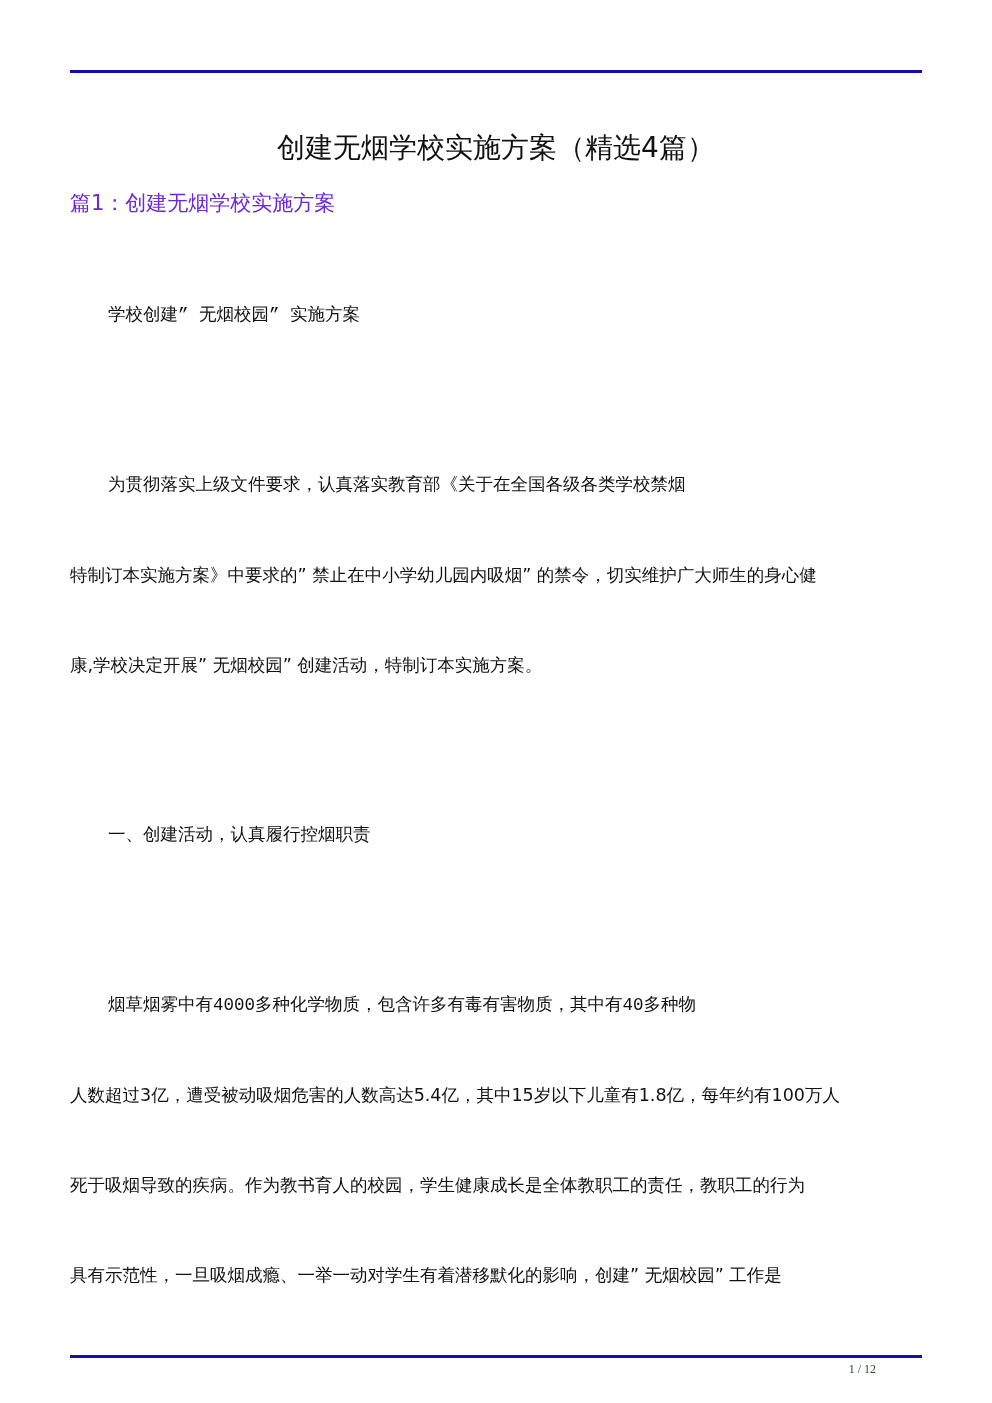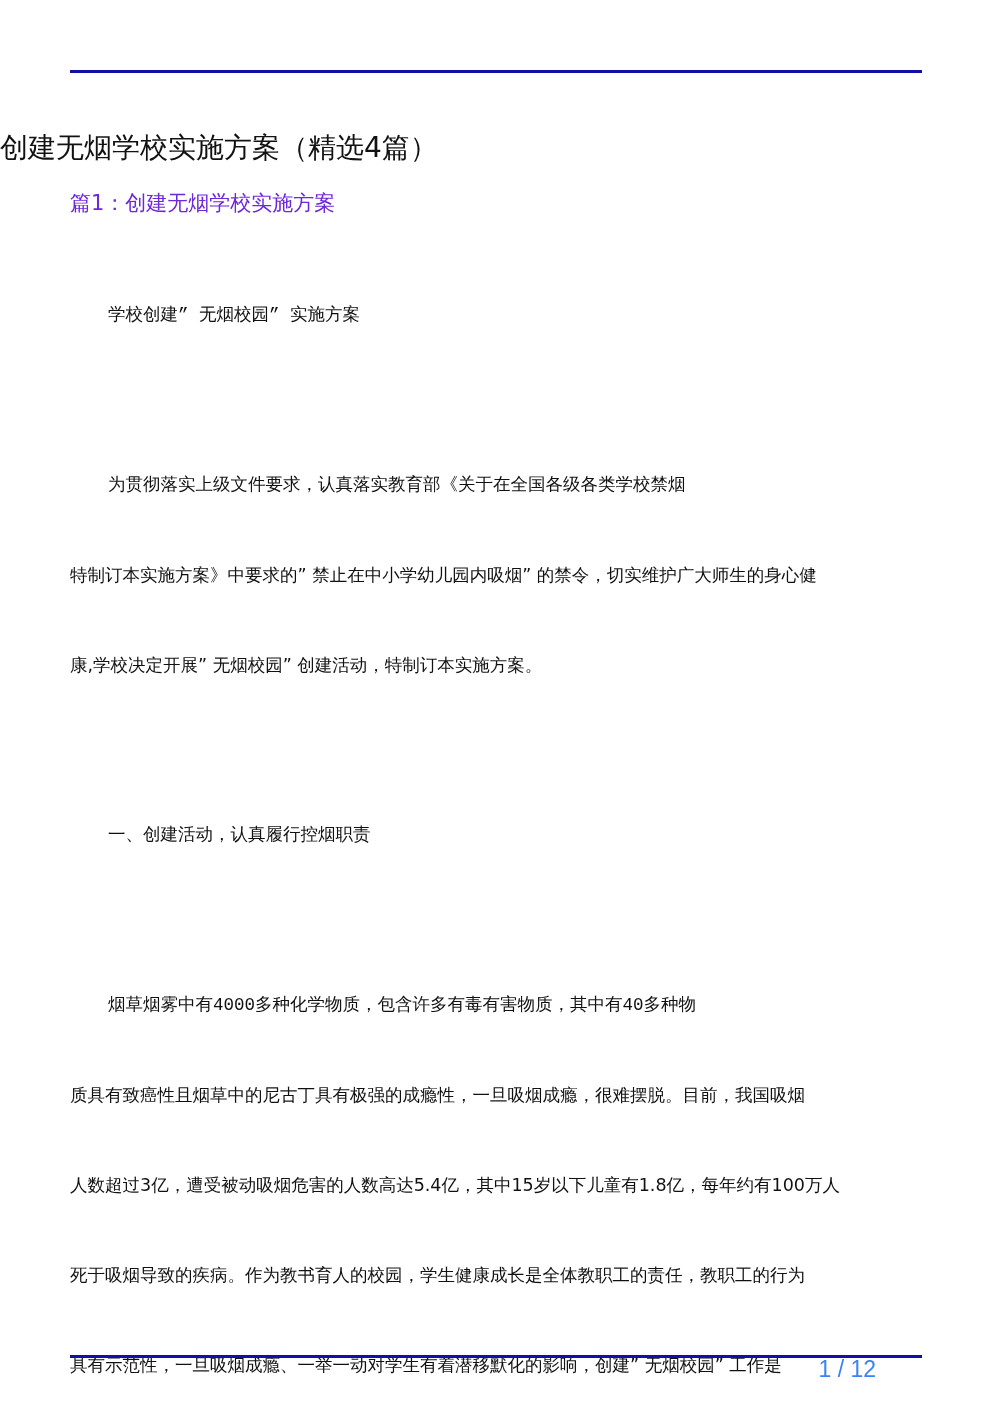--- a/index.html
+++ b/index.html
@@ -23,20 +23,21 @@
       background: #1010a8;
     }
     .rule.top { top: 70px; }
     .rule.bottom { top: 1355px; }
 
     .doc-title {
       position: absolute;
       top: 126px;
       left: 0;
       width: 992px;
+      text-align: center;
       font-size: 28px;
       line-height: 44px;
       color: #111111;
       letter-spacing: 0px;
     }
     .section-title {
       position: absolute;
       top: 187px;
       left: 70px;
       font-size: 21px;
@@ -60,24 +61,24 @@
       white-space: nowrap;
     }
     .para .line.indent {
       padding-left: 38px;
       font-family: Liberation Mono, monospace;
     }
     .page-number {
       position: absolute;
       top: 1358px;
       right: 116px;
-      font-family: Liberation Sans, sans-serif;
-      font-size: 23px;
+      font-family: Liberation Serif, serif;
+      font-size: 12px;
       line-height: 22px;
-      color: #3b82f6;
+      color: #14532d;
     }
   </style>
 </head>
 <body>
 
 <div class="rule top"></div>
 
 <div class="doc-title">创建无烟学校实施方案（精选4篇）</div>
 
 <div class="section-title">篇1：创建无烟学校实施方案</div>
@@ -89,21 +90,20 @@
   <p class="para">
     <span class="line indent">为贯彻落实上级文件要求，认真落实教育部《关于在全国各级各类学校禁烟</span>
     <span class="line">特制订本实施方案》中要求的” 禁止在中小学幼儿园内吸烟” 的禁令，切实维护广大师生的身心健</span>
     <span class="line">康,学校决定开展” 无烟校园” 创建活动，特制订本实施方案。</span>
   </p>
   <p class="para">
     <span class="line indent">一、创建活动，认真履行控烟职责</span>
   </p>
   <p class="para">
     <span class="line indent">烟草烟雾中有4000多种化学物质，包含许多有毒有害物质，其中有40多种物</span>
-    <span class="line">质具有致癌性且烟草中的尼古丁具有极强的成瘾性，一旦吸烟成瘾，很难摆脱。目前，我国吸烟</span>
     <span class="line">人数超过3亿，遭受被动吸烟危害的人数高达5.4亿，其中15岁以下儿童有1.8亿，每年约有100万人</span>
     <span class="line">死于吸烟导致的疾病。作为教书育人的校园，学生健康成长是全体教职工的责任，教职工的行为</span>
     <span class="line">具有示范性，一旦吸烟成瘾、一举一动对学生有着潜移默化的影响，创建” 无烟校园” 工作是</span>
     
     
     
   </p>
 
 </div>
 

